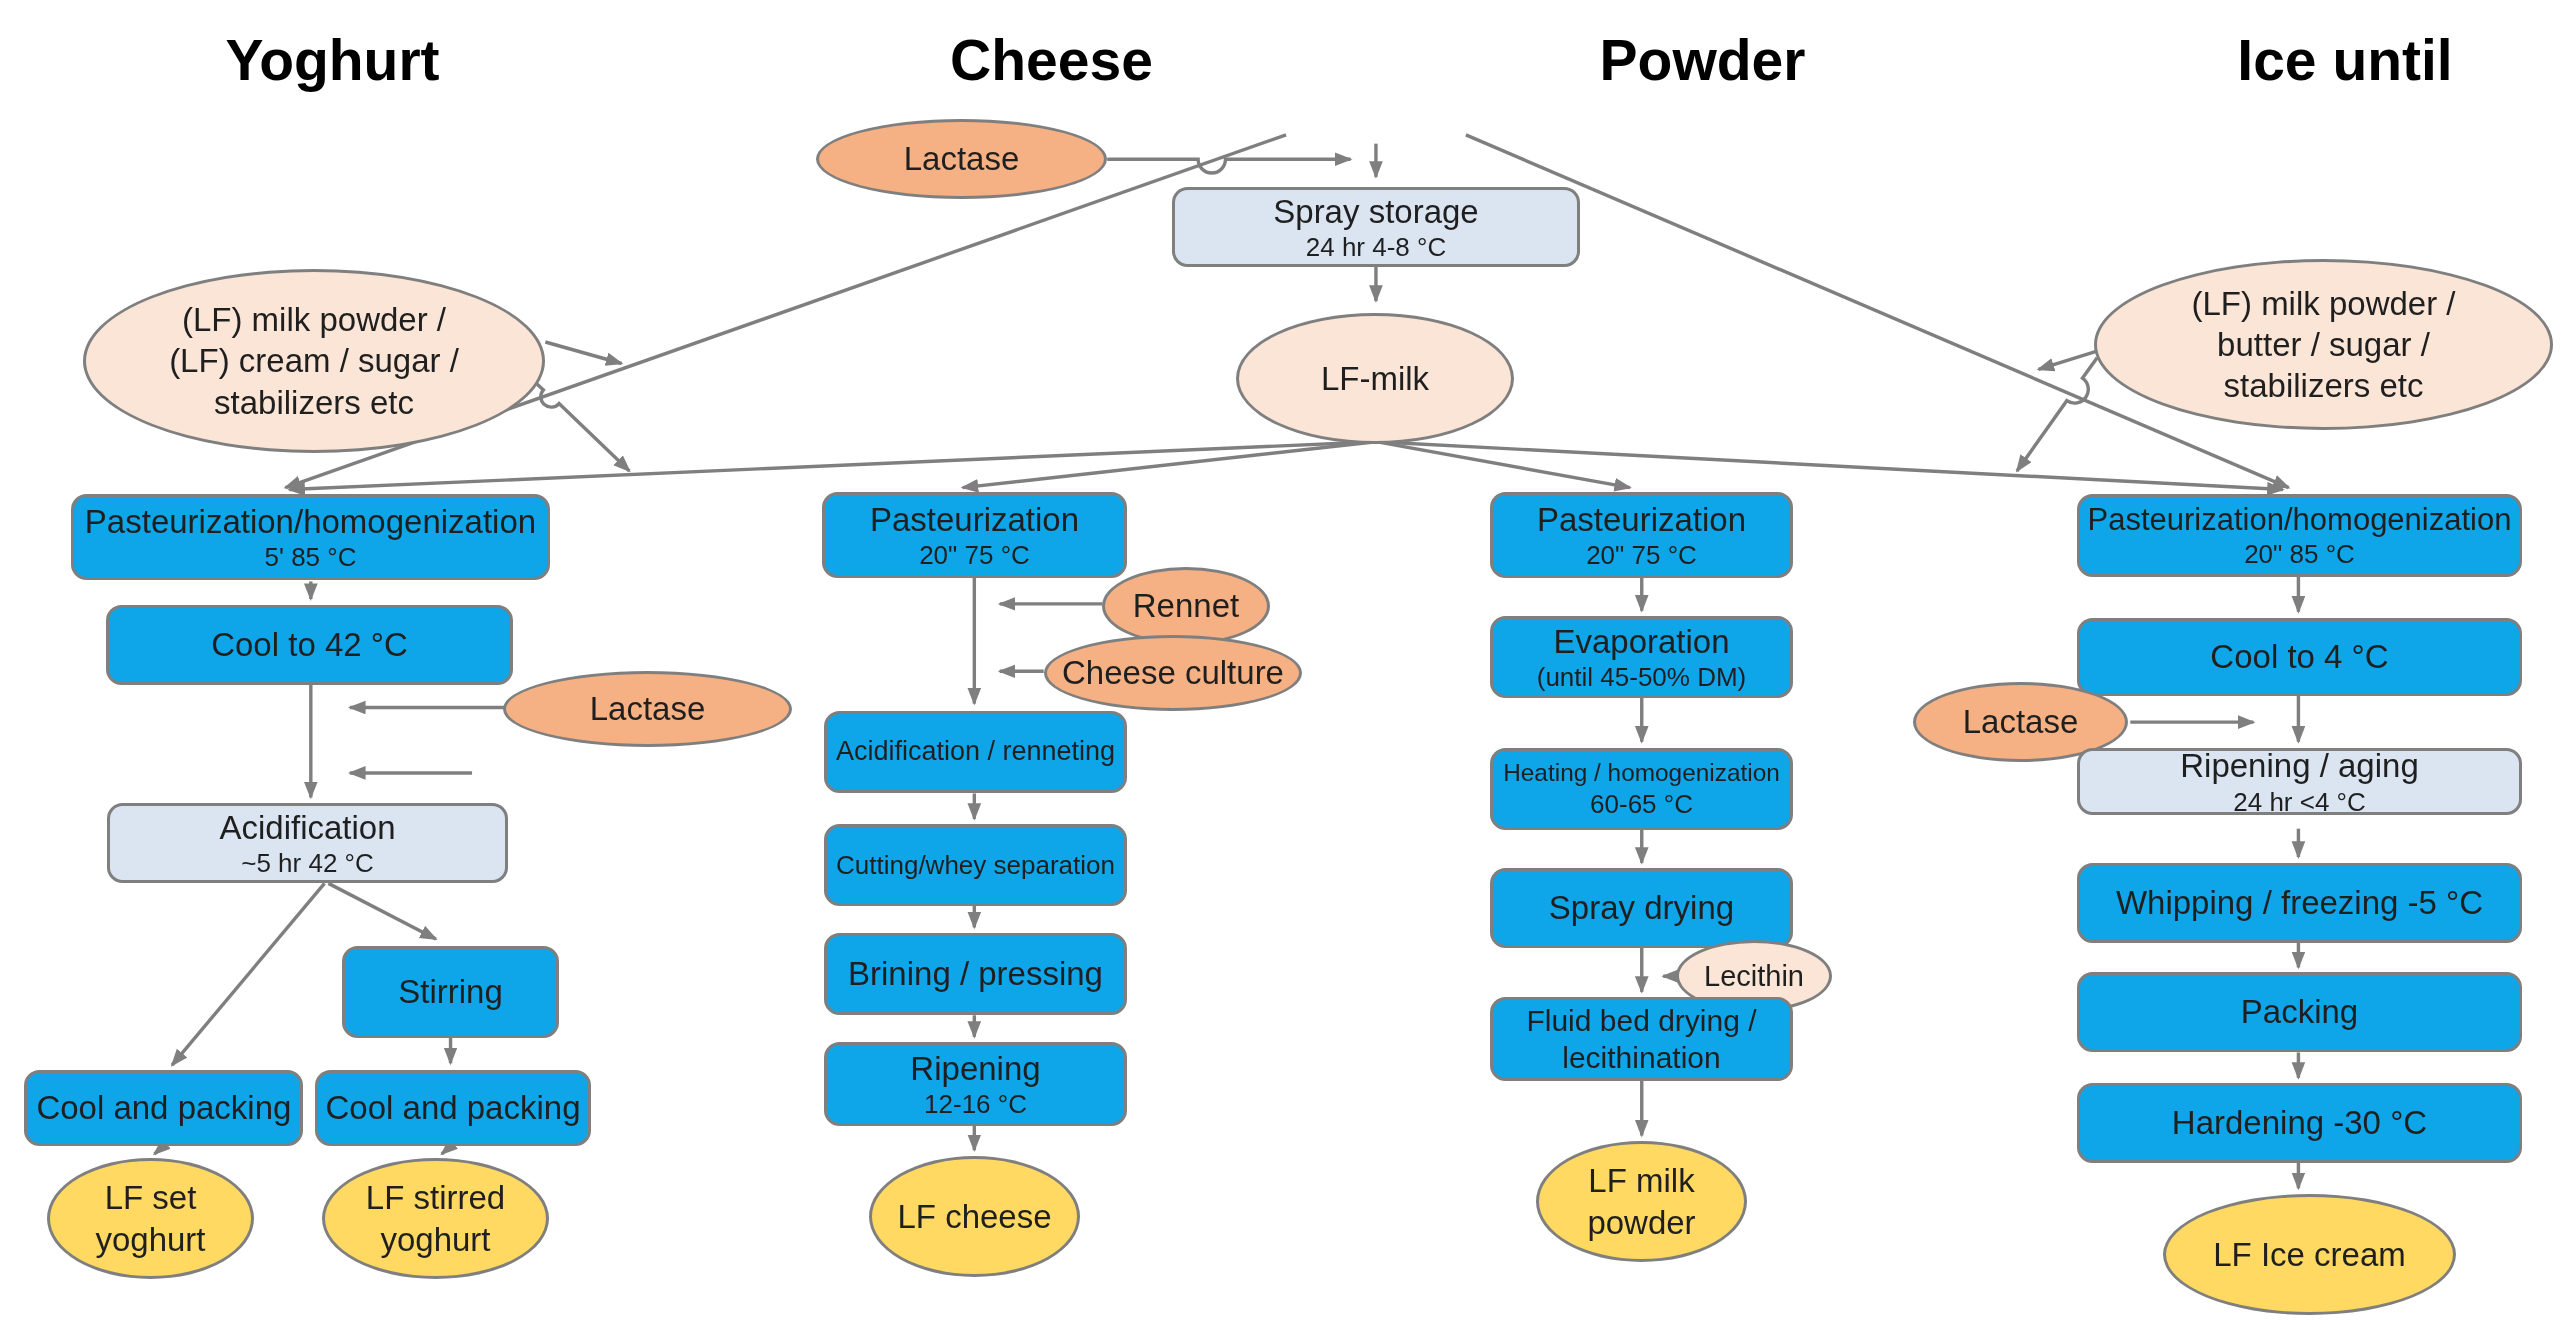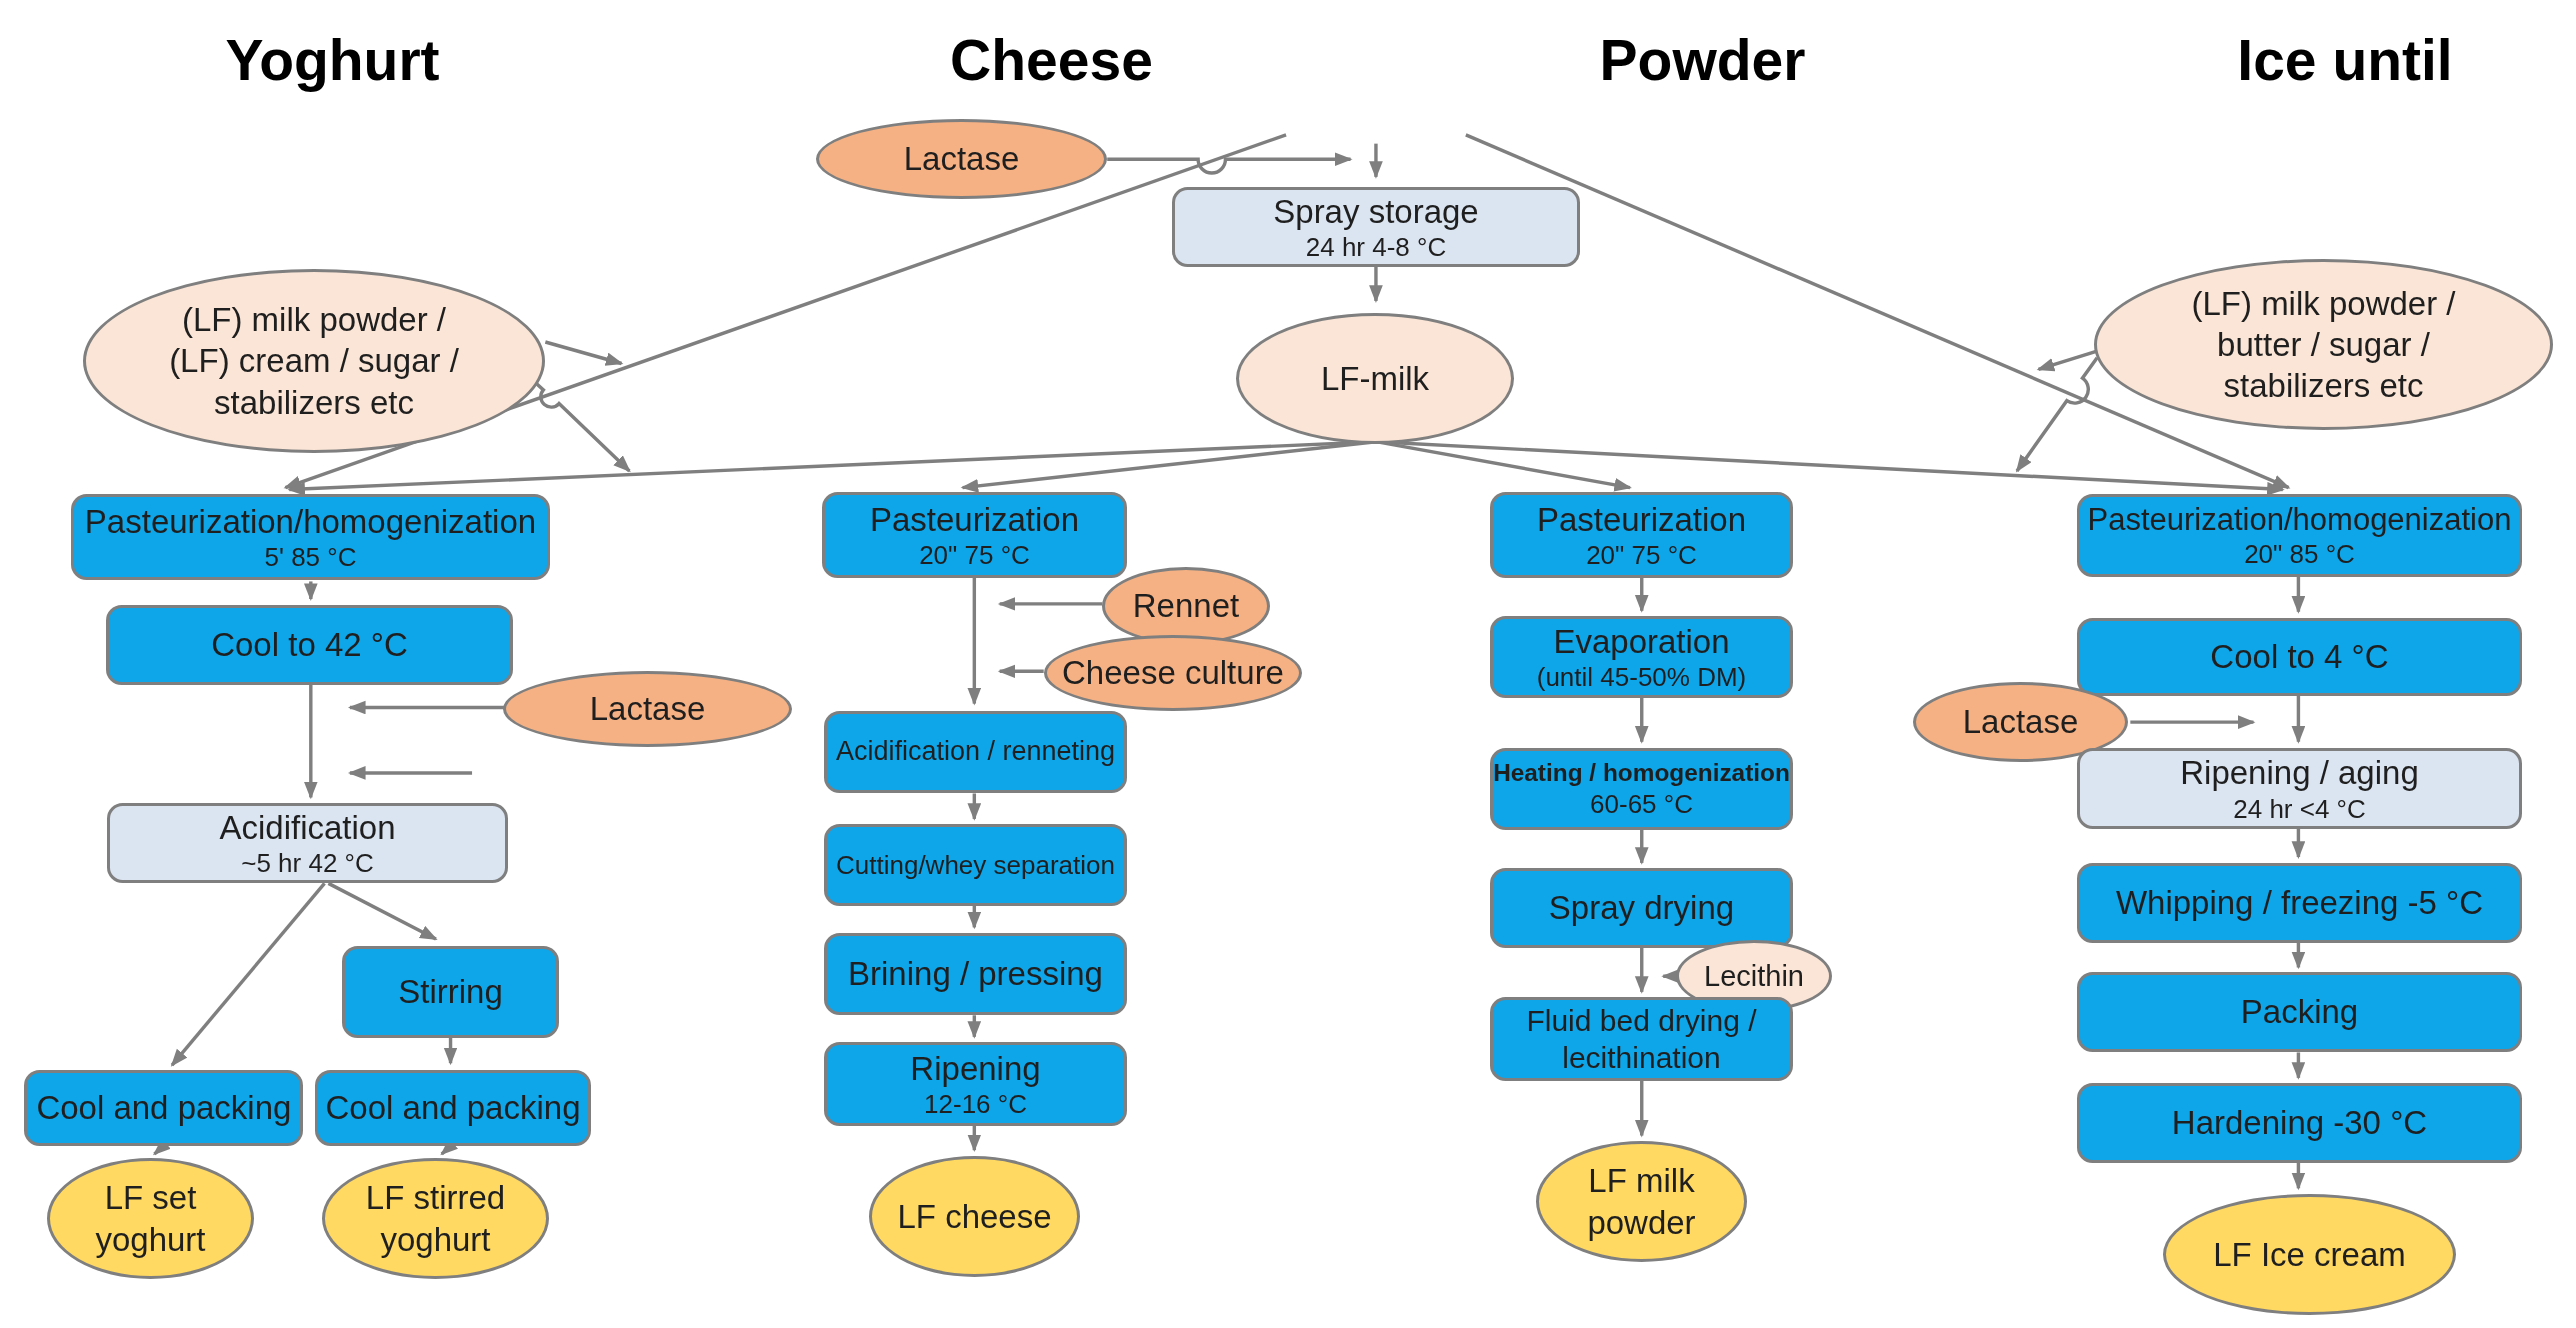--- a/index.html
+++ b/index.html
@@ -163,21 +163,21 @@
 
   <div class="node box" style="left:1490px;top:492px;width:303px;height:86px">
     <div class="lm">Pasteurization</div>
     <div class="ls">20" 75 °C</div>
   </div>
   <div class="node box" style="left:1490px;top:616px;width:303px;height:82px">
     <div class="lm">Evaporation</div>
     <div class="ls">(until 45-50% DM)</div>
   </div>
   <div class="node box" style="left:1490px;top:748px;width:303px;height:82px">
-    <div class="lm" style="font-size: 24.4px; font-weight: bold;">Heating / homogenization</div>
+    <div class="lm" style="font-size: 24.4px;">Heating / homogenization</div>
     <div class="ls">60-65 °C</div>
   </div>
   <div class="node box" style="left:1490px;top:868px;width:303px;height:80px">
     <div class="lm">Spray drying</div>
   </div>
   <div class="node oval peach" style="left:1676px;top:940px;width:156px;height:72px">
     <div class="lm" style="font-size:29px">Lecithin</div>
   </div>
   <div class="node box" style="left:1490px;top:997px;width:303px;height:84px">
     <div class="lm ml" style="font-size:30px">Fluid bed drying /
@@ -191,21 +191,21 @@
   <div class="node box" style="left:2077px;top:494px;width:445px;height:83px">
     <div class="lm" style="font-size: 31px;">Pasteurization/homogenization</div>
     <div class="ls">20" 85 °C</div>
   </div>
   <div class="node box" style="left:2077px;top:618px;width:445px;height:78px">
     <div class="lm">Cool to 4 °C</div>
   </div>
   <div class="node oval orange" style="left:1913px;top:682px;width:215px;height:80px">
     <div class="lm">Lactase</div>
   </div>
-  <div class="node box blue" style="left:2077px;top:748px;width:445px;height:81px">
+  <div class="node box blue" style="left:2077px;top:748px;width:445px;height:67px">
     <div class="lm">Ripening / aging</div>
     <div class="ls">24 hr &lt;4 °C</div>
   </div>
   <div class="node box" style="left:2077px;top:863px;width:445px;height:80px">
     <div class="lm">Whipping / freezing -5 °C</div>
   </div>
   <div class="node box" style="left:2077px;top:972px;width:445px;height:80px">
     <div class="lm">Packing</div>
   </div>
   <div class="node box" style="left:2077px;top:1083px;width:445px;height:80px">

